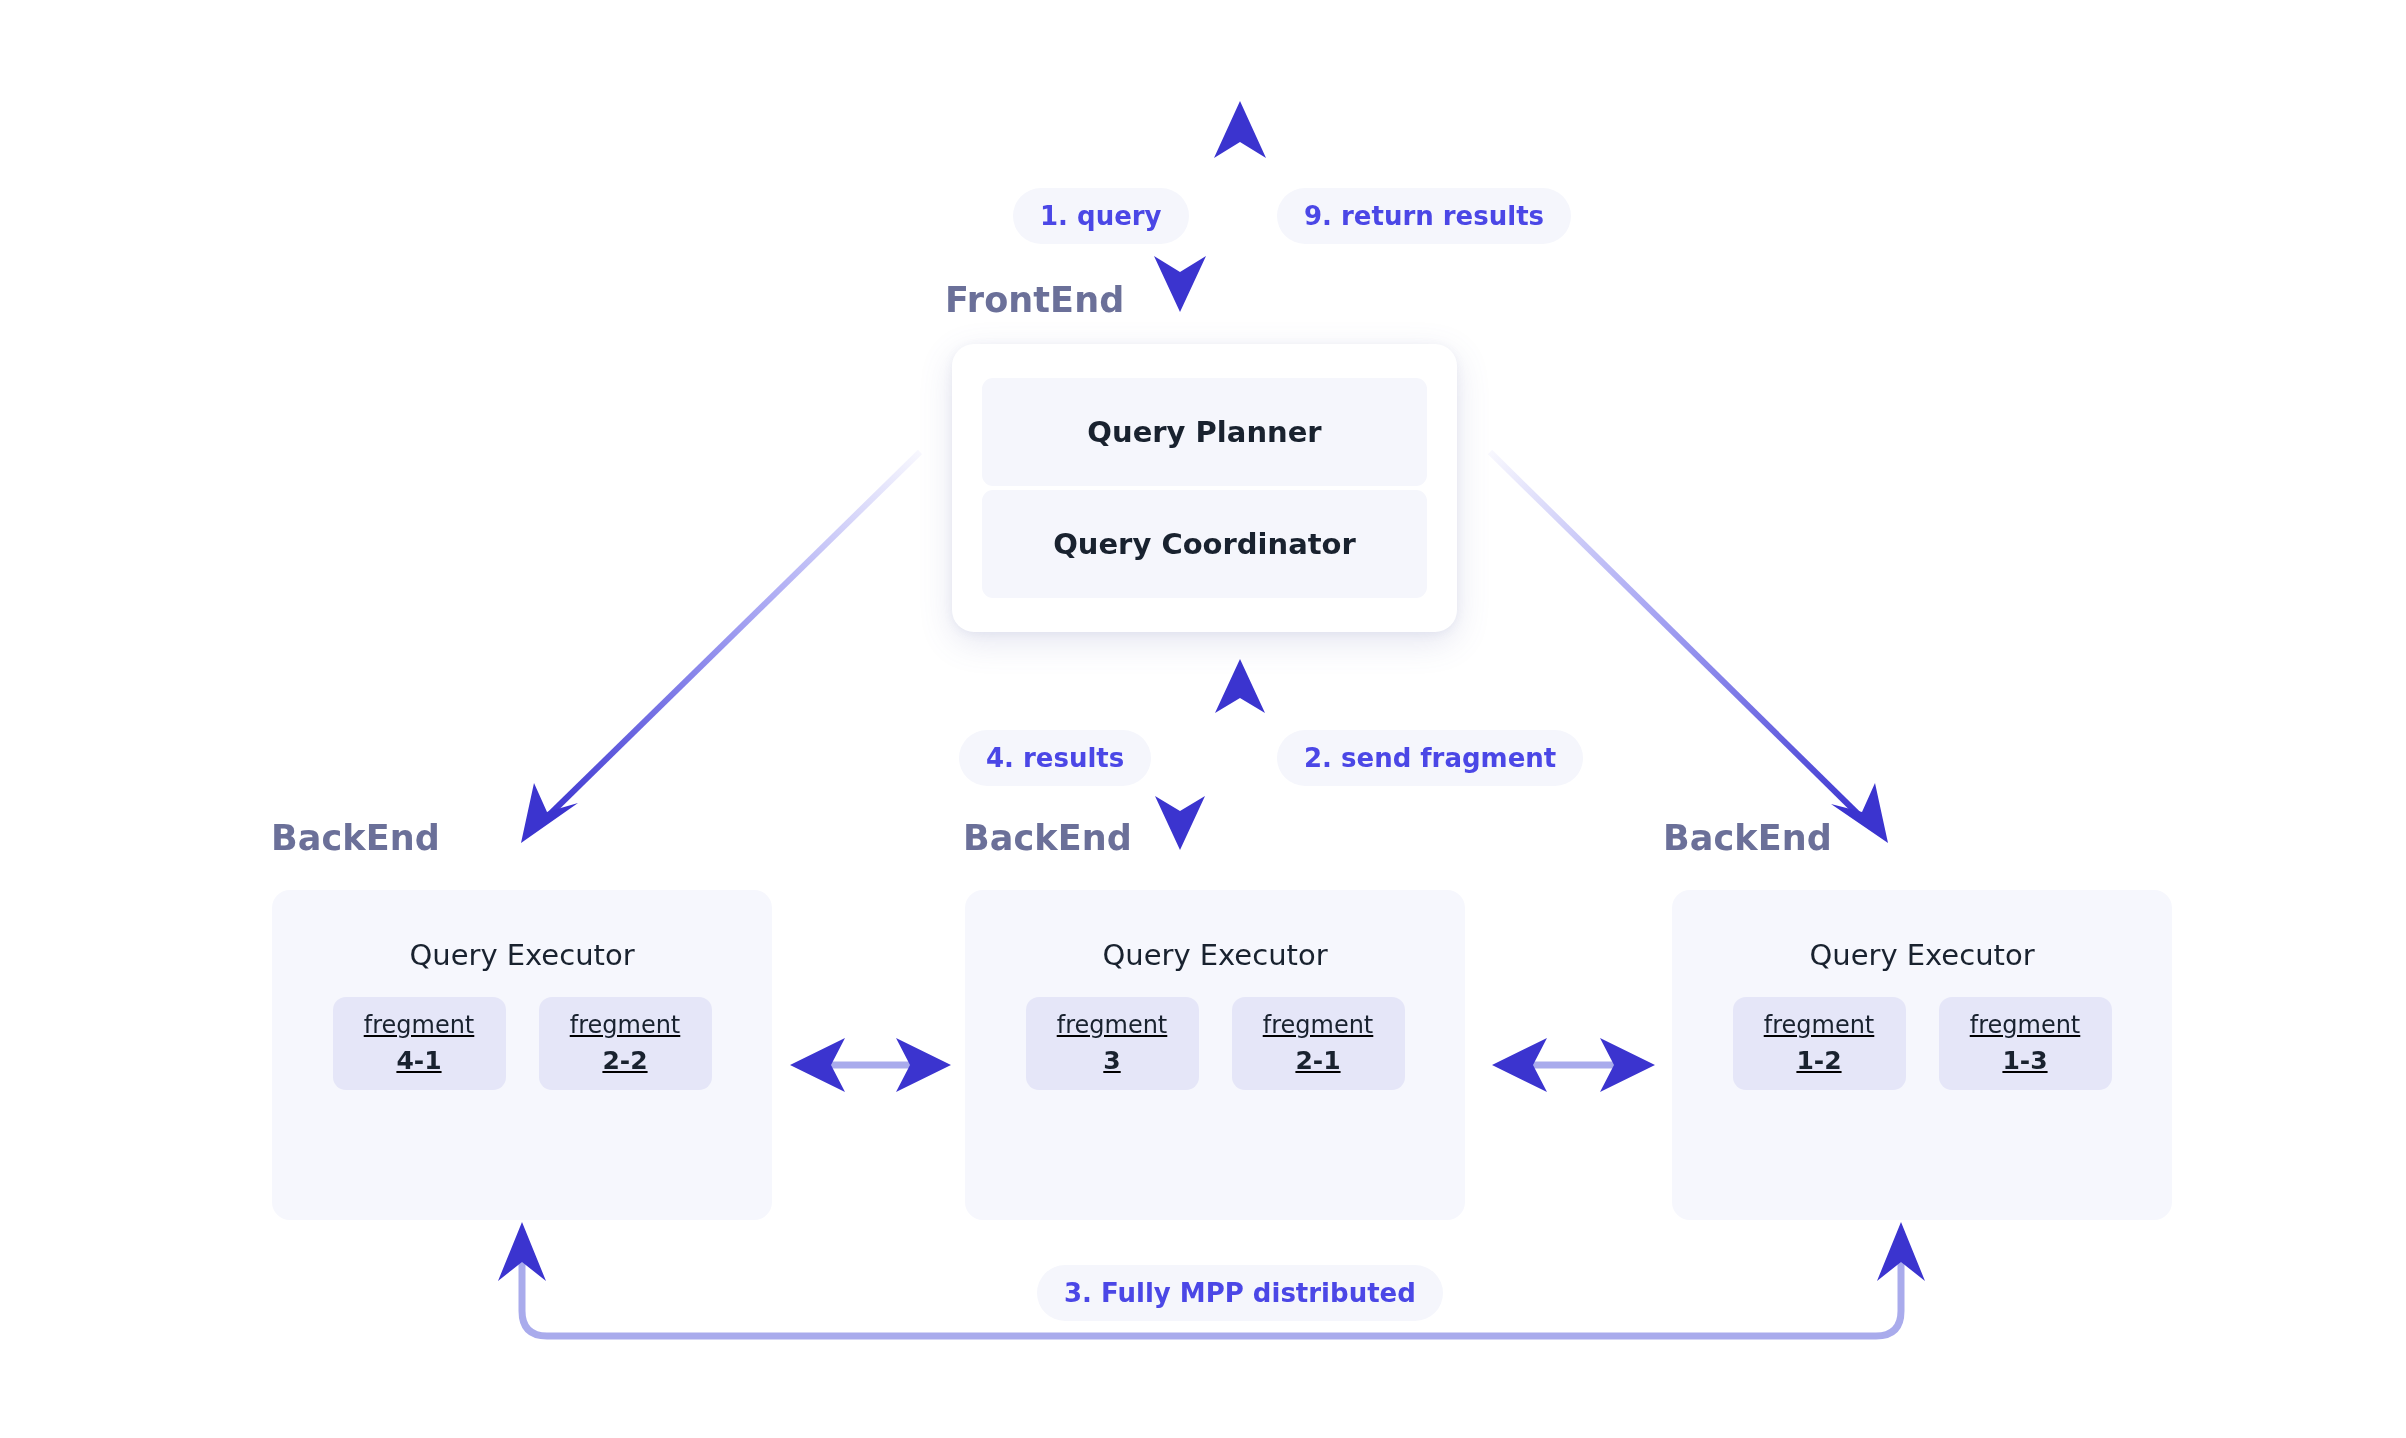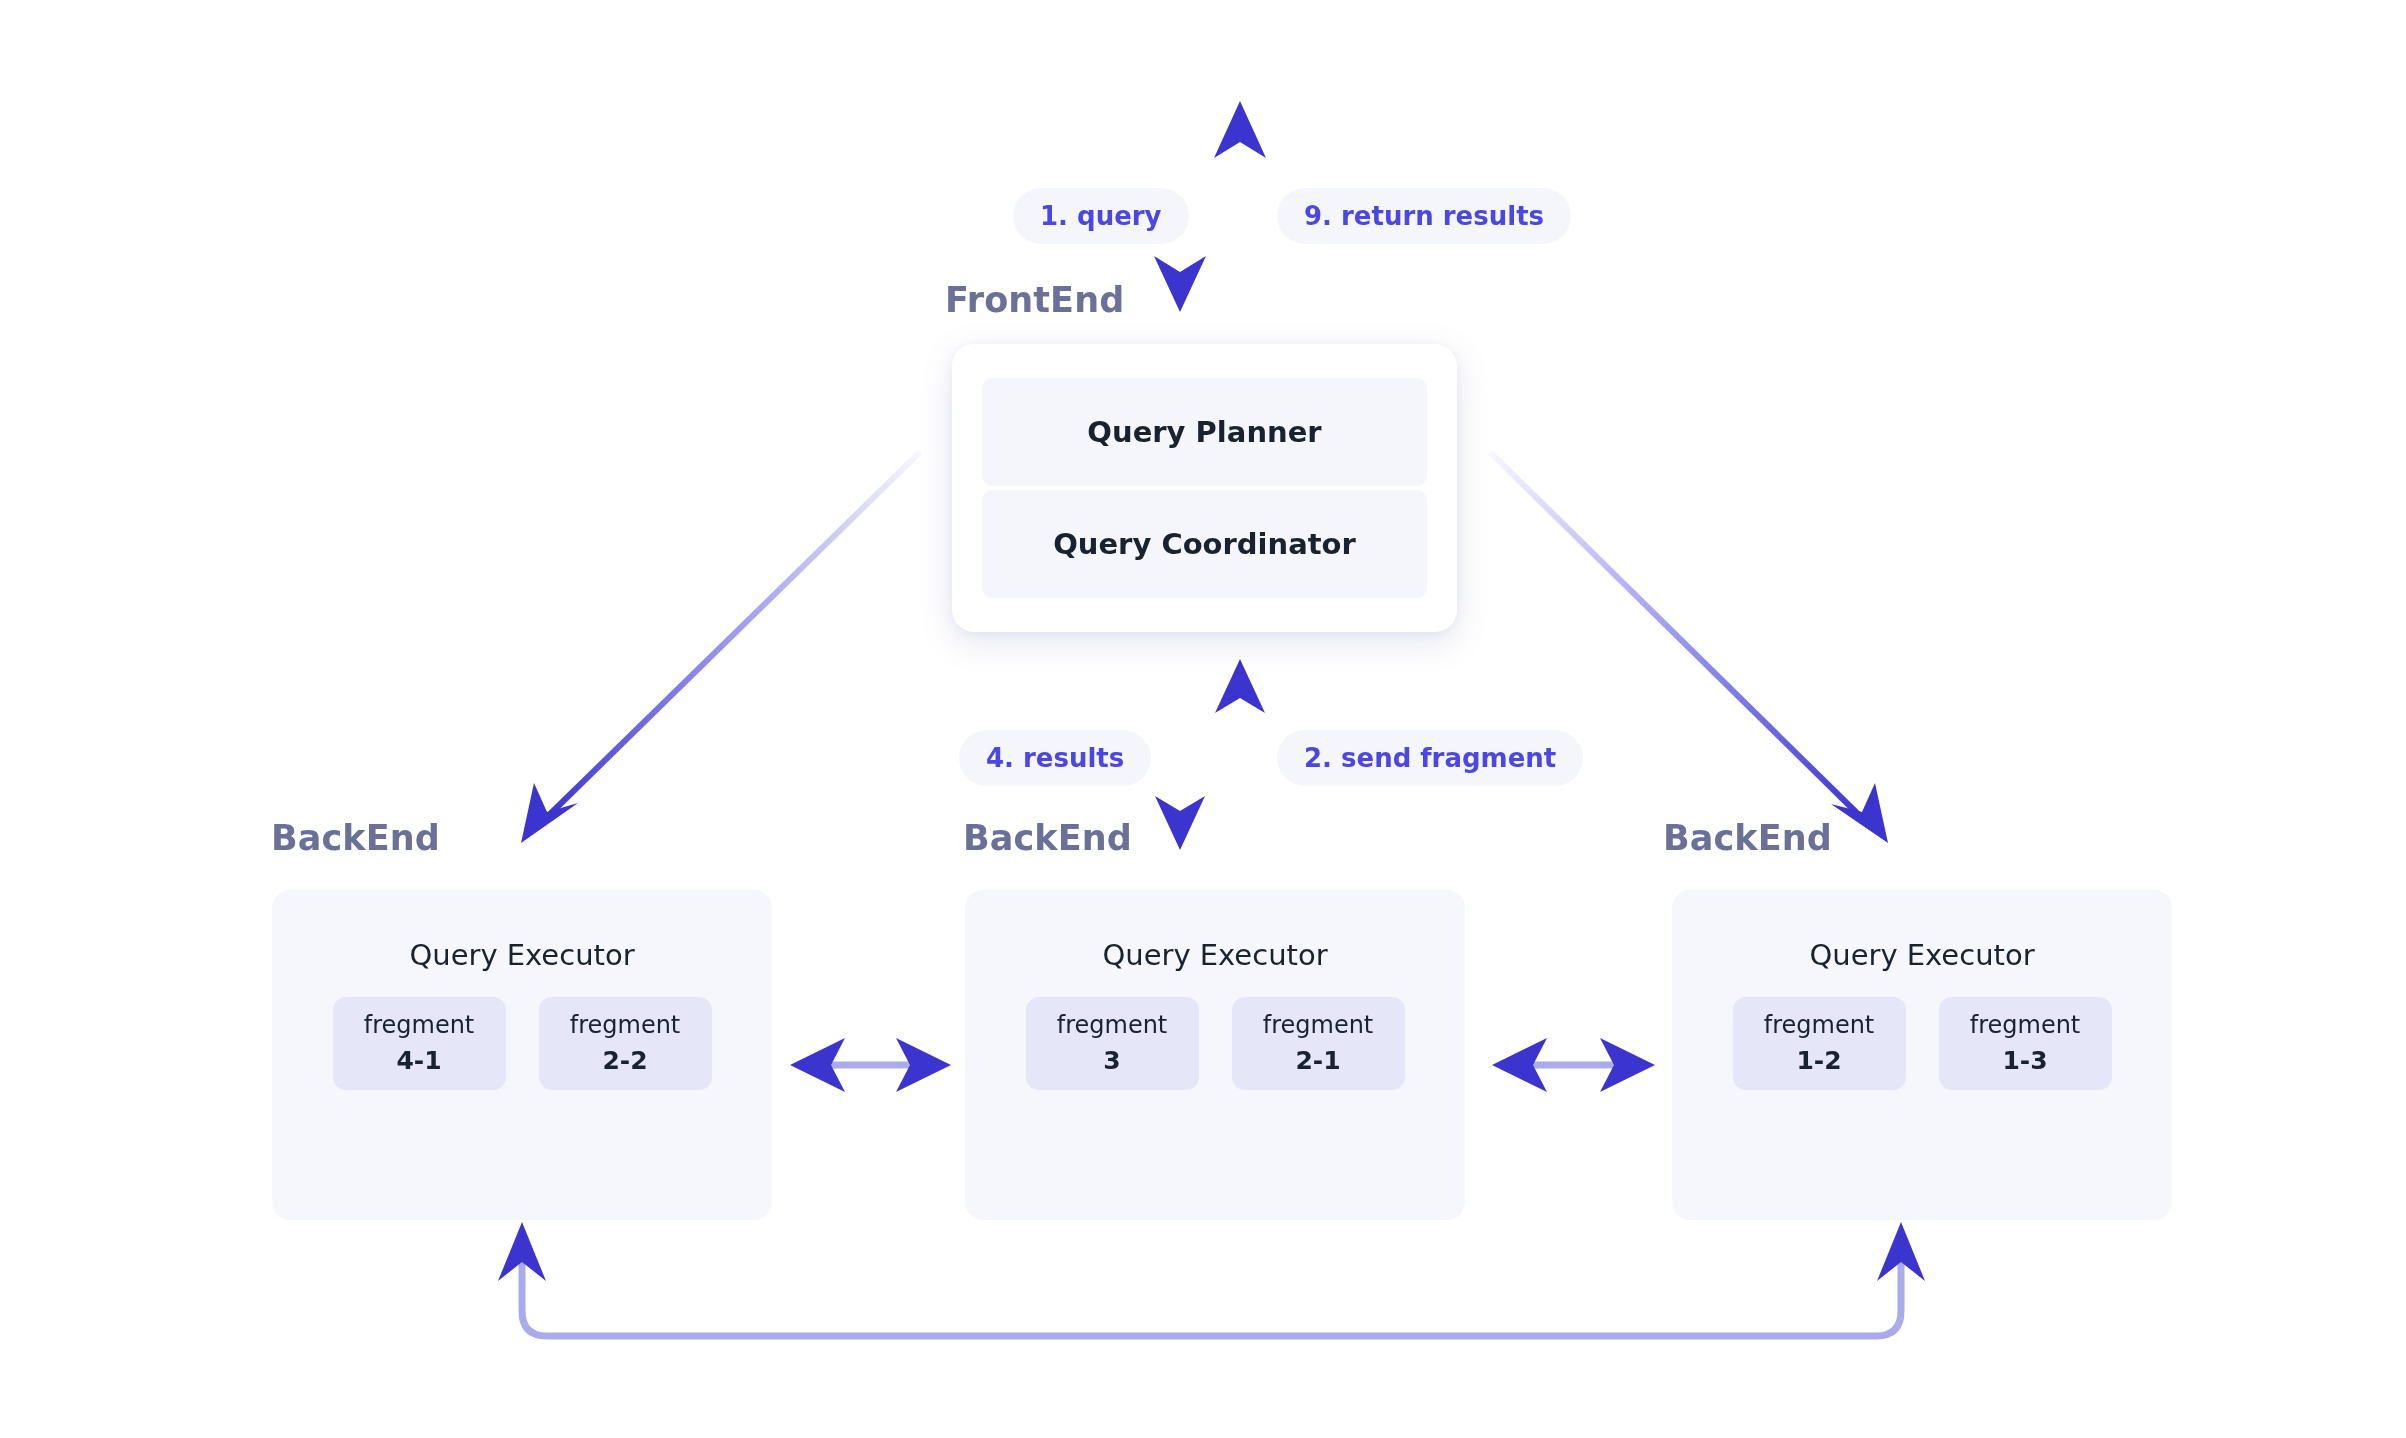--- a/index.html
+++ b/index.html
@@ -87,20 +87,21 @@
     margin-top: 48px;
     font-size: 29px;
     font-weight: 400;
     color: #19222f;
     white-space: nowrap;
   }
   .frag-row {
     margin-top: 25px;
     display: flex;
     gap: 33px;
+    text-decoration: underline;
   }
   .frag-box {
     width: 173px;
     height: 93px;
     background: #e5e6f8;
     border-radius: 13px;
     display: flex;
     flex-direction: column;
     align-items: center;
     justify-content: center;
@@ -272,14 +273,15 @@
   </div>
 
   <div class="pill" style="left:1013px; top:188px;">1. query</div>
 
   <div class="pill" style="left:1277px; top:188px;">9. return results</div>
 
   <div class="pill" style="left:959px; top:730px;">4. results</div>
 
   <div class="pill" style="left:1277px; top:730px;">2. send fragment</div>
 
+  <div class="pill" style="left:1037px; top:1265px;">3. Fully MPP distributed</div>
 
 </div>
 
 </body></html>

